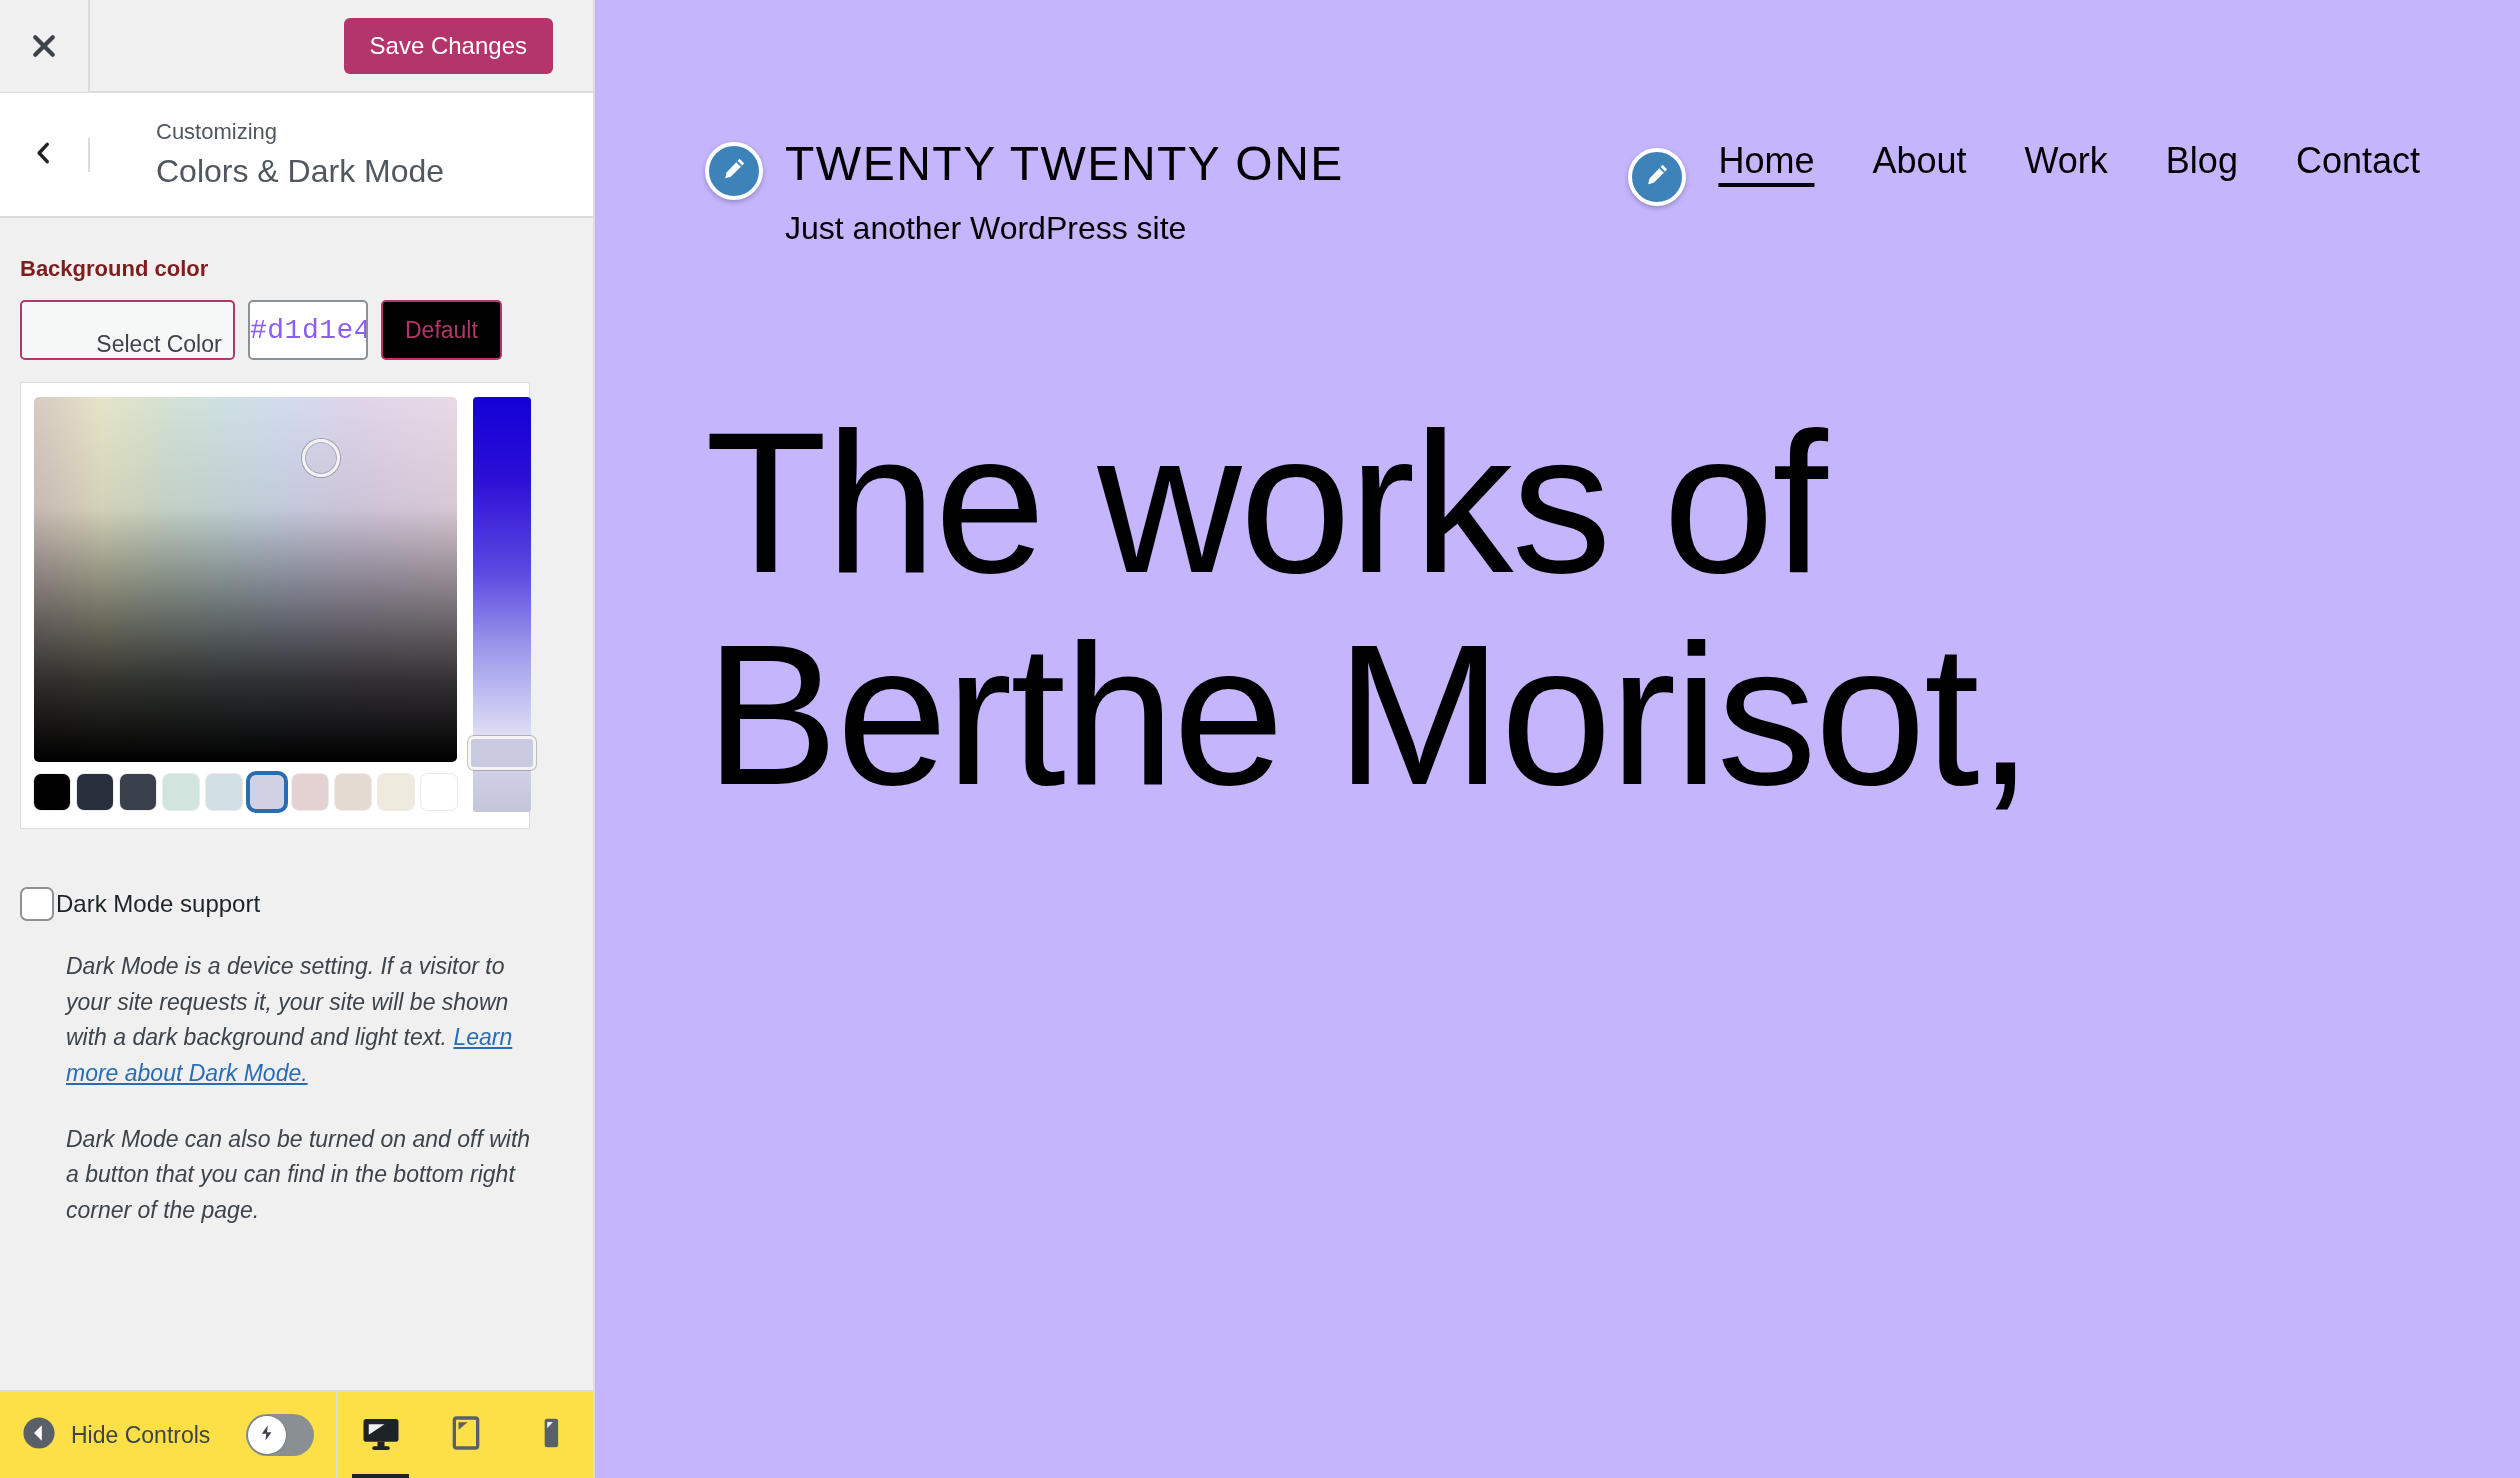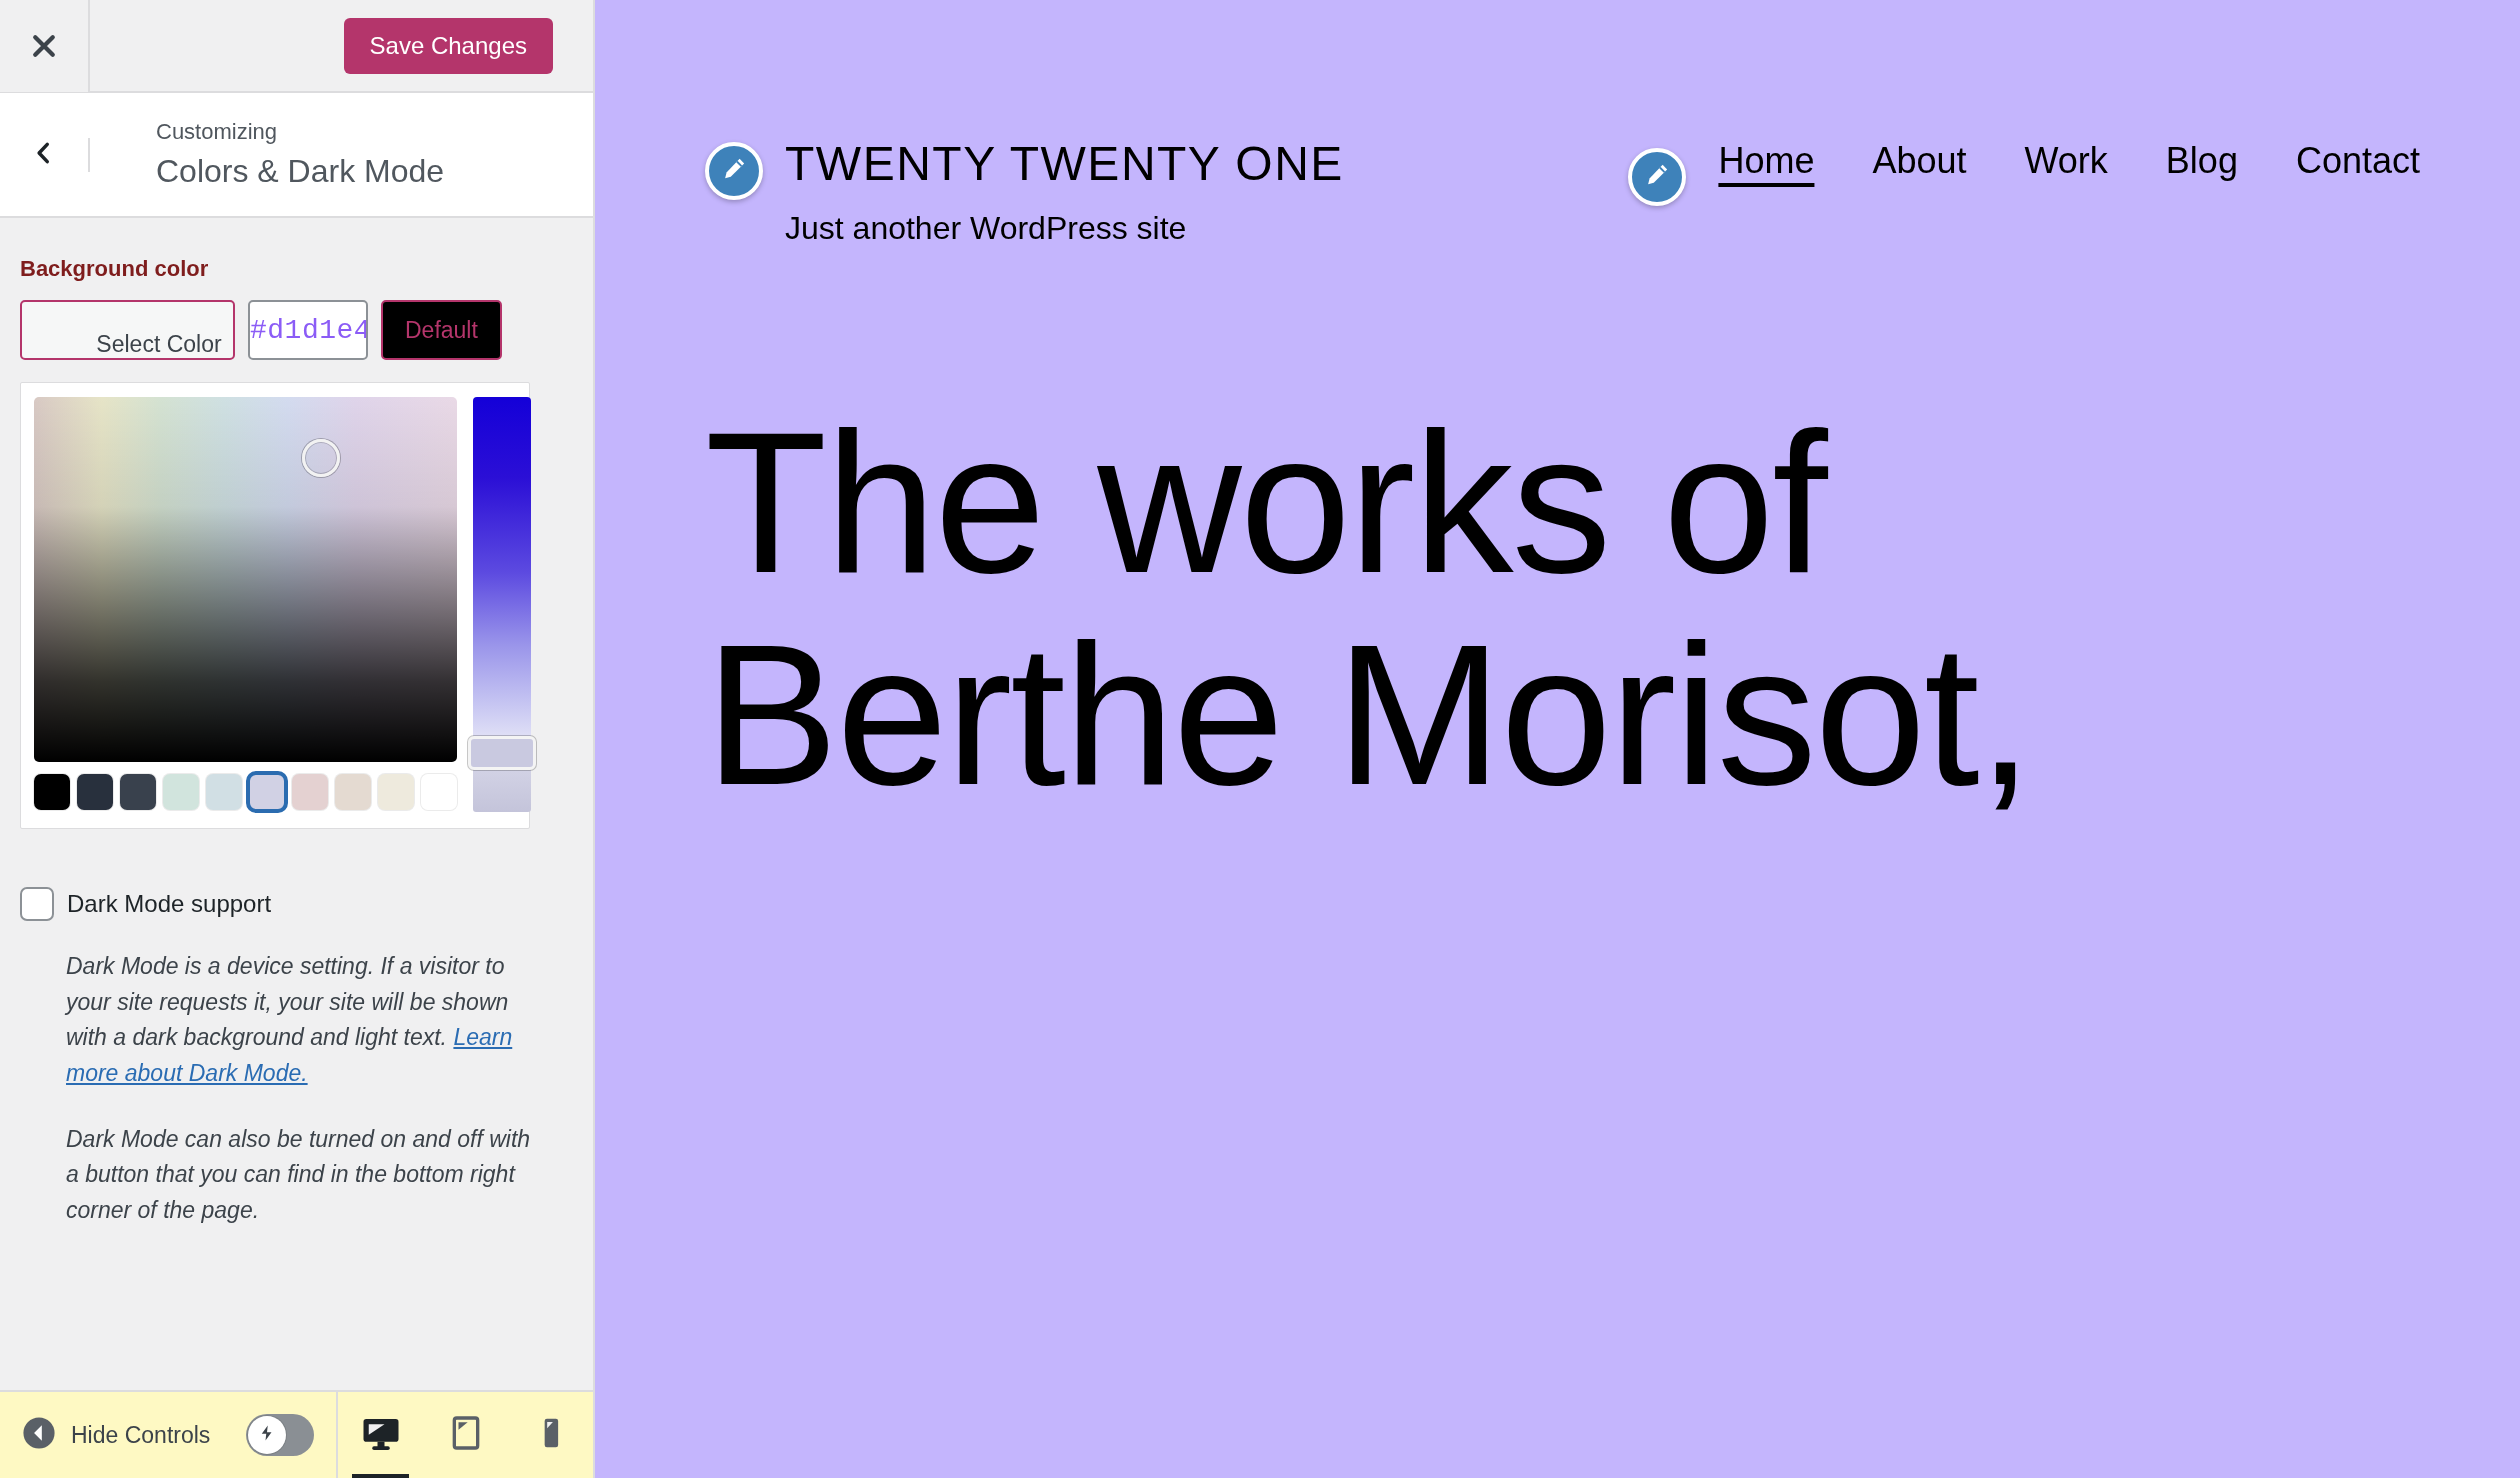--- a/index.html
+++ b/index.html
@@ -134,38 +134,38 @@
   .hue-handle {
     position: absolute; left: -5px; bottom: -8px;
     width: 68px; height: 34px;
     border: 3px solid #f4f4f4; border-radius: 6px;
     background: #c9c9e0;
     box-shadow: 0 0 0 1px rgba(0,0,0,.22);
   }
   .hue-foot { width: 58px; height: 46px; margin-top: 4px; background: linear-gradient(to bottom,#d3d3e6,#c4c4da); border-radius: 3px; }
 
   
-  .dm-row { display: flex; align-items: center; gap: 13px; margin-top: 58px; }
+  .dm-row { display: flex; align-items: center; gap: 2px; margin-top: 58px; }
   .dm-check {
     width: 34px; height: 34px; border: 2px solid #8c9196;
     border-radius: 7px; background: #fff; cursor: pointer; flex: 0 0 34px;
   }
   .dm-label { font-size: 24px; color: #1d2327; }
   .dm-desc {
     font-size: 23px; line-height: 1.55; color: #3c434a;
     font-style: italic; margin-top: 28px; max-width: 520px; padding-left: 46px;
   }
   .dm-desc + .dm-desc { margin-top: 30px; }
   .dm-link { color: #2a6cb3; text-decoration: underline; font-style: italic; cursor: pointer; }
 
   
   .sb-footer {
     height: 88px; flex: 0 0 88px;
     display: flex; align-items: center;
-    background: #fef9c3; border-top: 2px solid #dcdcde; margin-top: 18px;
+    background: #fde047; border-top: 2px solid #dcdcde; margin-top: 18px;
   }
   .hide-controls {
     display: flex; align-items: center; gap: 15px;
     padding-left: 22px; cursor: pointer; width: 260px;
   }
   .hc-label { font-size: 23px; color: #3c434a; }
   .prev-toggle {
     width: 78px; height: 42px; border-radius: 21px; background: #8a8f94;
     display: flex; align-items: center; cursor: pointer; position: relative;
     margin-left: 18px;

